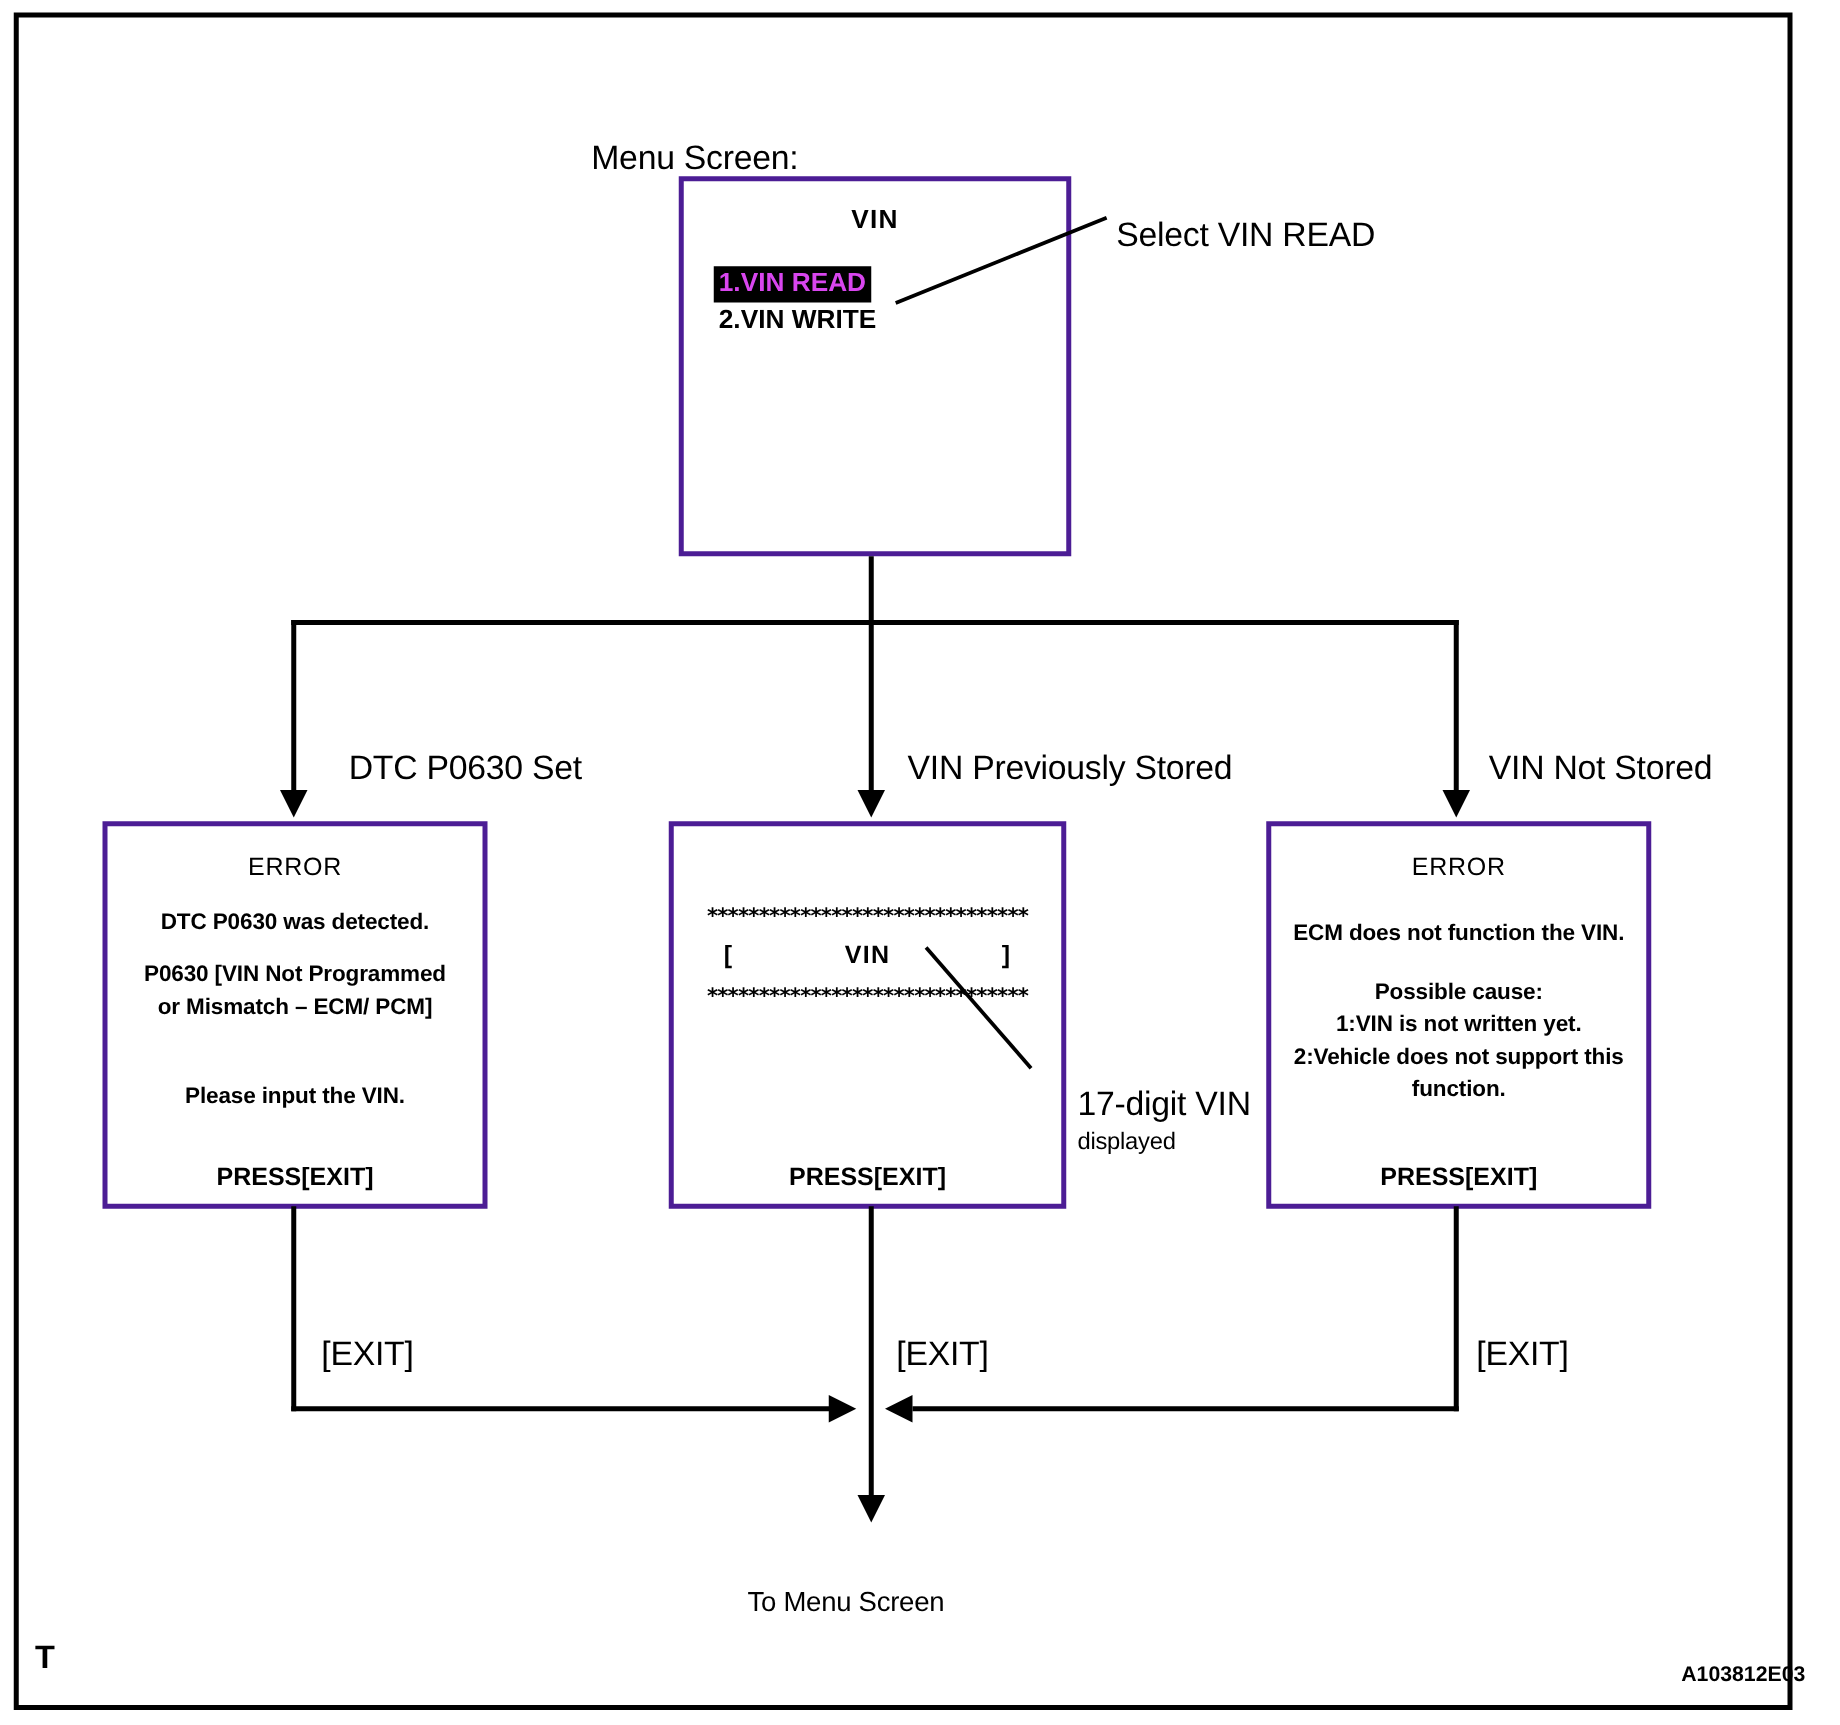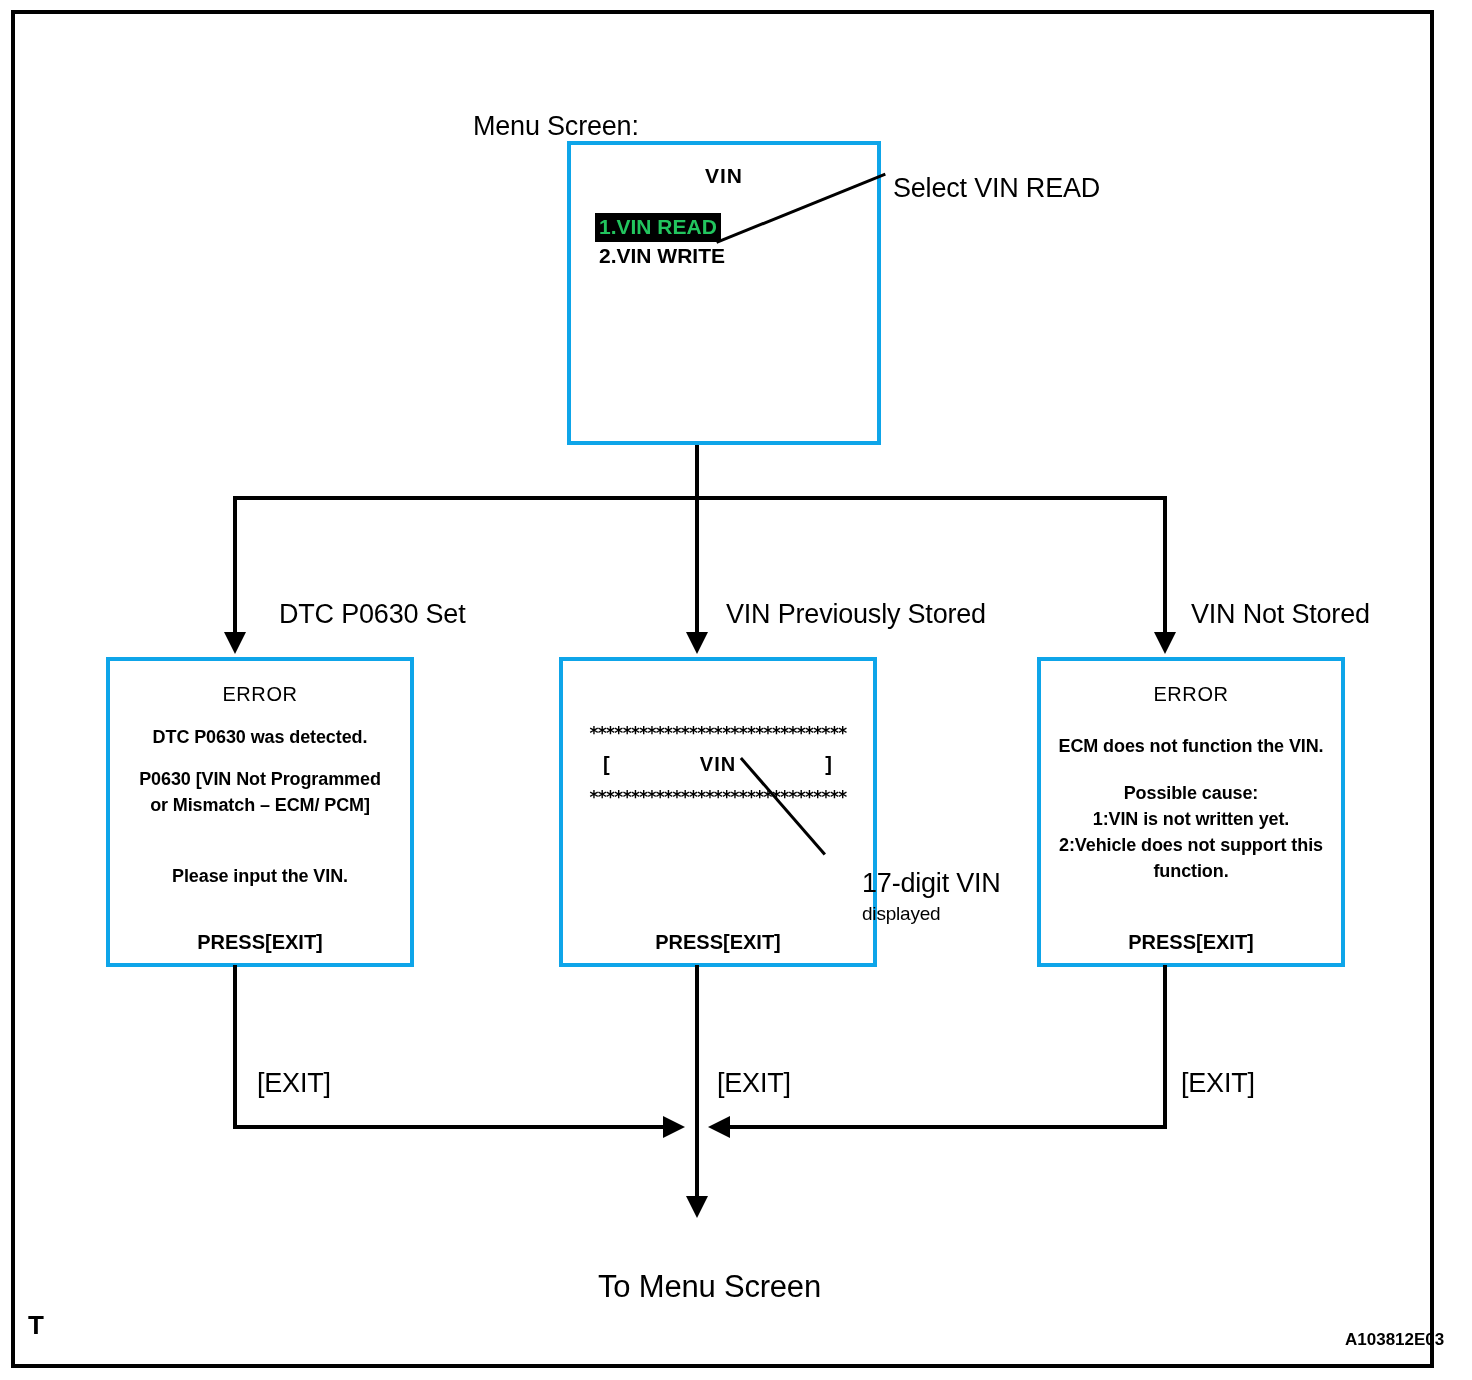--- a/index.html
+++ b/index.html
@@ -6,29 +6,29 @@
   body{font-family:"Liberation Sans",sans-serif;color:#000;}
   #page{position:relative;width:1472px;height:1380px;background:#fff;overflow:hidden;}
 
   .frame{position:absolute;left:11px;top:10px;width:1423px;height:1358px;
          border:4px solid #000;box-sizing:border-box;}
 
   .lbl{position:absolute;white-space:nowrap;line-height:1.15;margin-top:16px;}
   .lbl-reg{font-size:25px;font-weight:400;letter-spacing:-0.2px;}
 
   
-  .screen{position:absolute;border:4px solid #0ea5e9;background:#fff;box-sizing:border-box;
-          font-weight:bold;text-align:center;margin-left:24px;}
+  .screen{position:absolute;border:4px solid #4c1d95;background:#fff;box-sizing:border-box;
+          font-weight:bold;text-align:center;}
 
   #menu-screen{left:543px;top:141px;width:314px;height:304px;}
   #menu-title{position:absolute;top:19px;left:0;right:0;font-size:21px;font-weight:bold;letter-spacing:1px;}
   #menu-items{position:absolute;top:68px;left:24px;text-align:left;}
   .menu-item{font-size:21px;font-weight:bold;letter-spacing:0px;line-height:1.25;
              display:inline-block;padding:1px 4px 2px 4px;}
-  .menu-item.sel{background:#000;color:#22c55e;}
+  .menu-item.sel{background:#000;color:#d946ef;}
 
   #box-error-left{left:82px;top:657px;width:308px;height:310px;}
   #box-vin{left:535px;top:657px;width:318px;height:310px;}
   #box-error-right{left:1013px;top:657px;width:308px;height:310px;}
 
   .scr-inner{position:absolute;left:0;right:0;}
   .hdr{font-size:20px;font-weight:normal;letter-spacing:0.6px;}
   .txt{font-size:18px;font-weight:bold;letter-spacing:-0.1px;}
   .stars{font-size:17px;font-weight:bold;letter-spacing:-0.6px;font-family:"DejaVu Sans",sans-serif;}
   .vinrow{font-size:20px;font-weight:bold;letter-spacing:1px;}
@@ -125,18 +125,18 @@
 
   <div class="vline" style="left:1163px;top:965px;height:164px;"></div>
   <div class="hline" style="left:730px;top:1125px;width:437px;"></div>
   <div class="arrow-left" style="left:708px;top:1116px;"></div>
   <div class="lbl lbl-reg" style="left:1181px;top:1052px;font-size:27px;">[EXIT]</div>
 
   <div class="vline" style="left:695px;top:965px;height:235px;"></div>
   <div class="arrow-down" style="left:686px;top:1196px;"></div>
   <div class="lbl lbl-reg" style="left:717px;top:1052px;font-size:27px;">[EXIT]</div>
 
-  <div class="lbl lbl-reg" style="left:598px;top:1253px;font-size:31px;text-align:center;">To Menu Screen</div>
+  <div class="lbl lbl-reg" style="left:598px;top:1253px;font-size:22px;text-align:center;">To Menu Screen</div>
 
   <div id="corner-t">T</div>
   <div id="fig-id">A103812E03</div>
 
 </div>
 
 </body></html>

